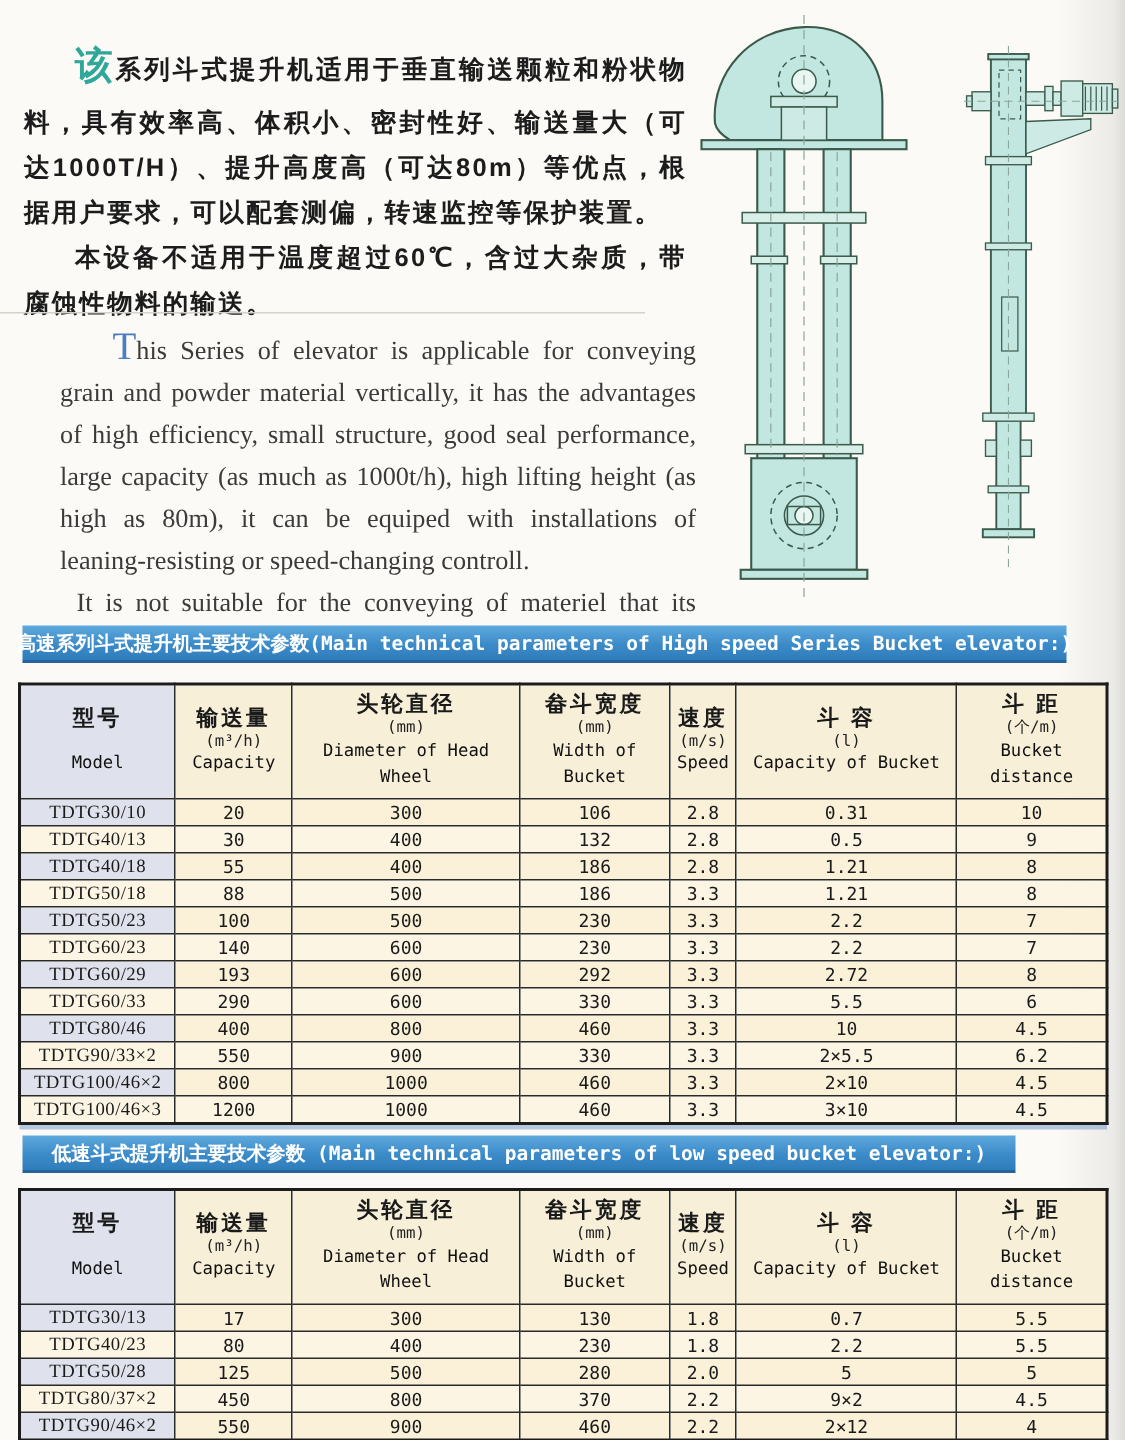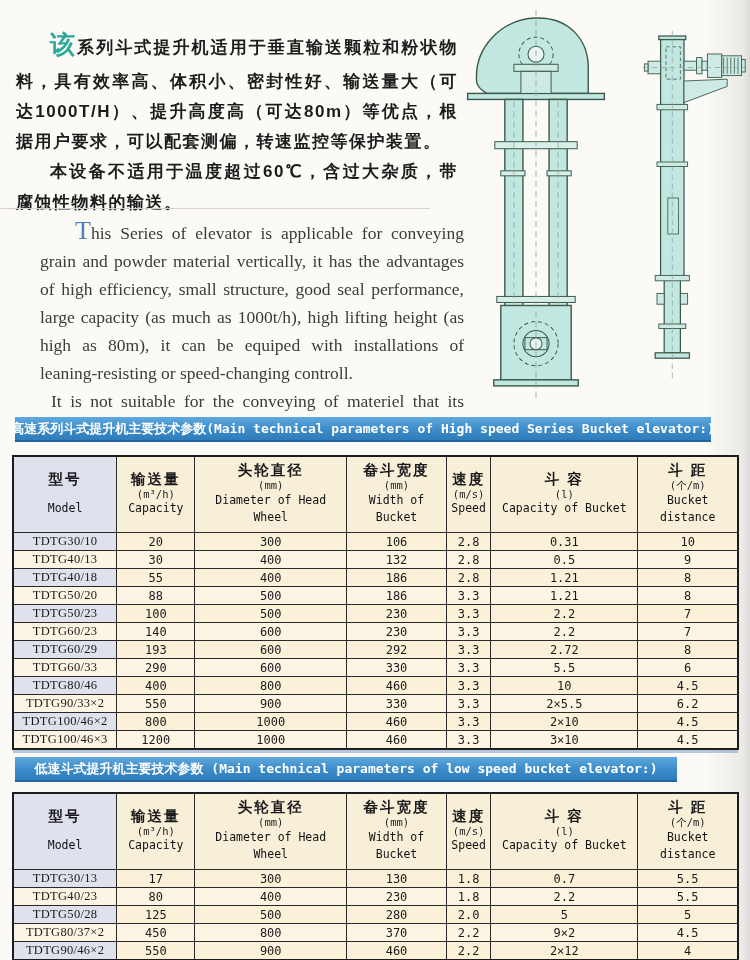--- a/index.html
+++ b/index.html
@@ -223,21 +223,21 @@
           <tr>
             <td class="model-cell">TDTG40/18</td>
             <td>55</td>
             <td>400</td>
             <td>186</td>
             <td>2.8</td>
             <td>1.21</td>
             <td>8</td>
           </tr>
           <tr>
-            <td class="model-cell">TDTG50/20</td>
+            <td class="model-cell">TDTG50/18</td>
             <td>88</td>
             <td>500</td>
             <td>186</td>
             <td>3.3</td>
             <td>1.21</td>
             <td>8</td>
           </tr>
           <tr>
             <td class="model-cell">TDTG50/23</td>
             <td>100</td>

